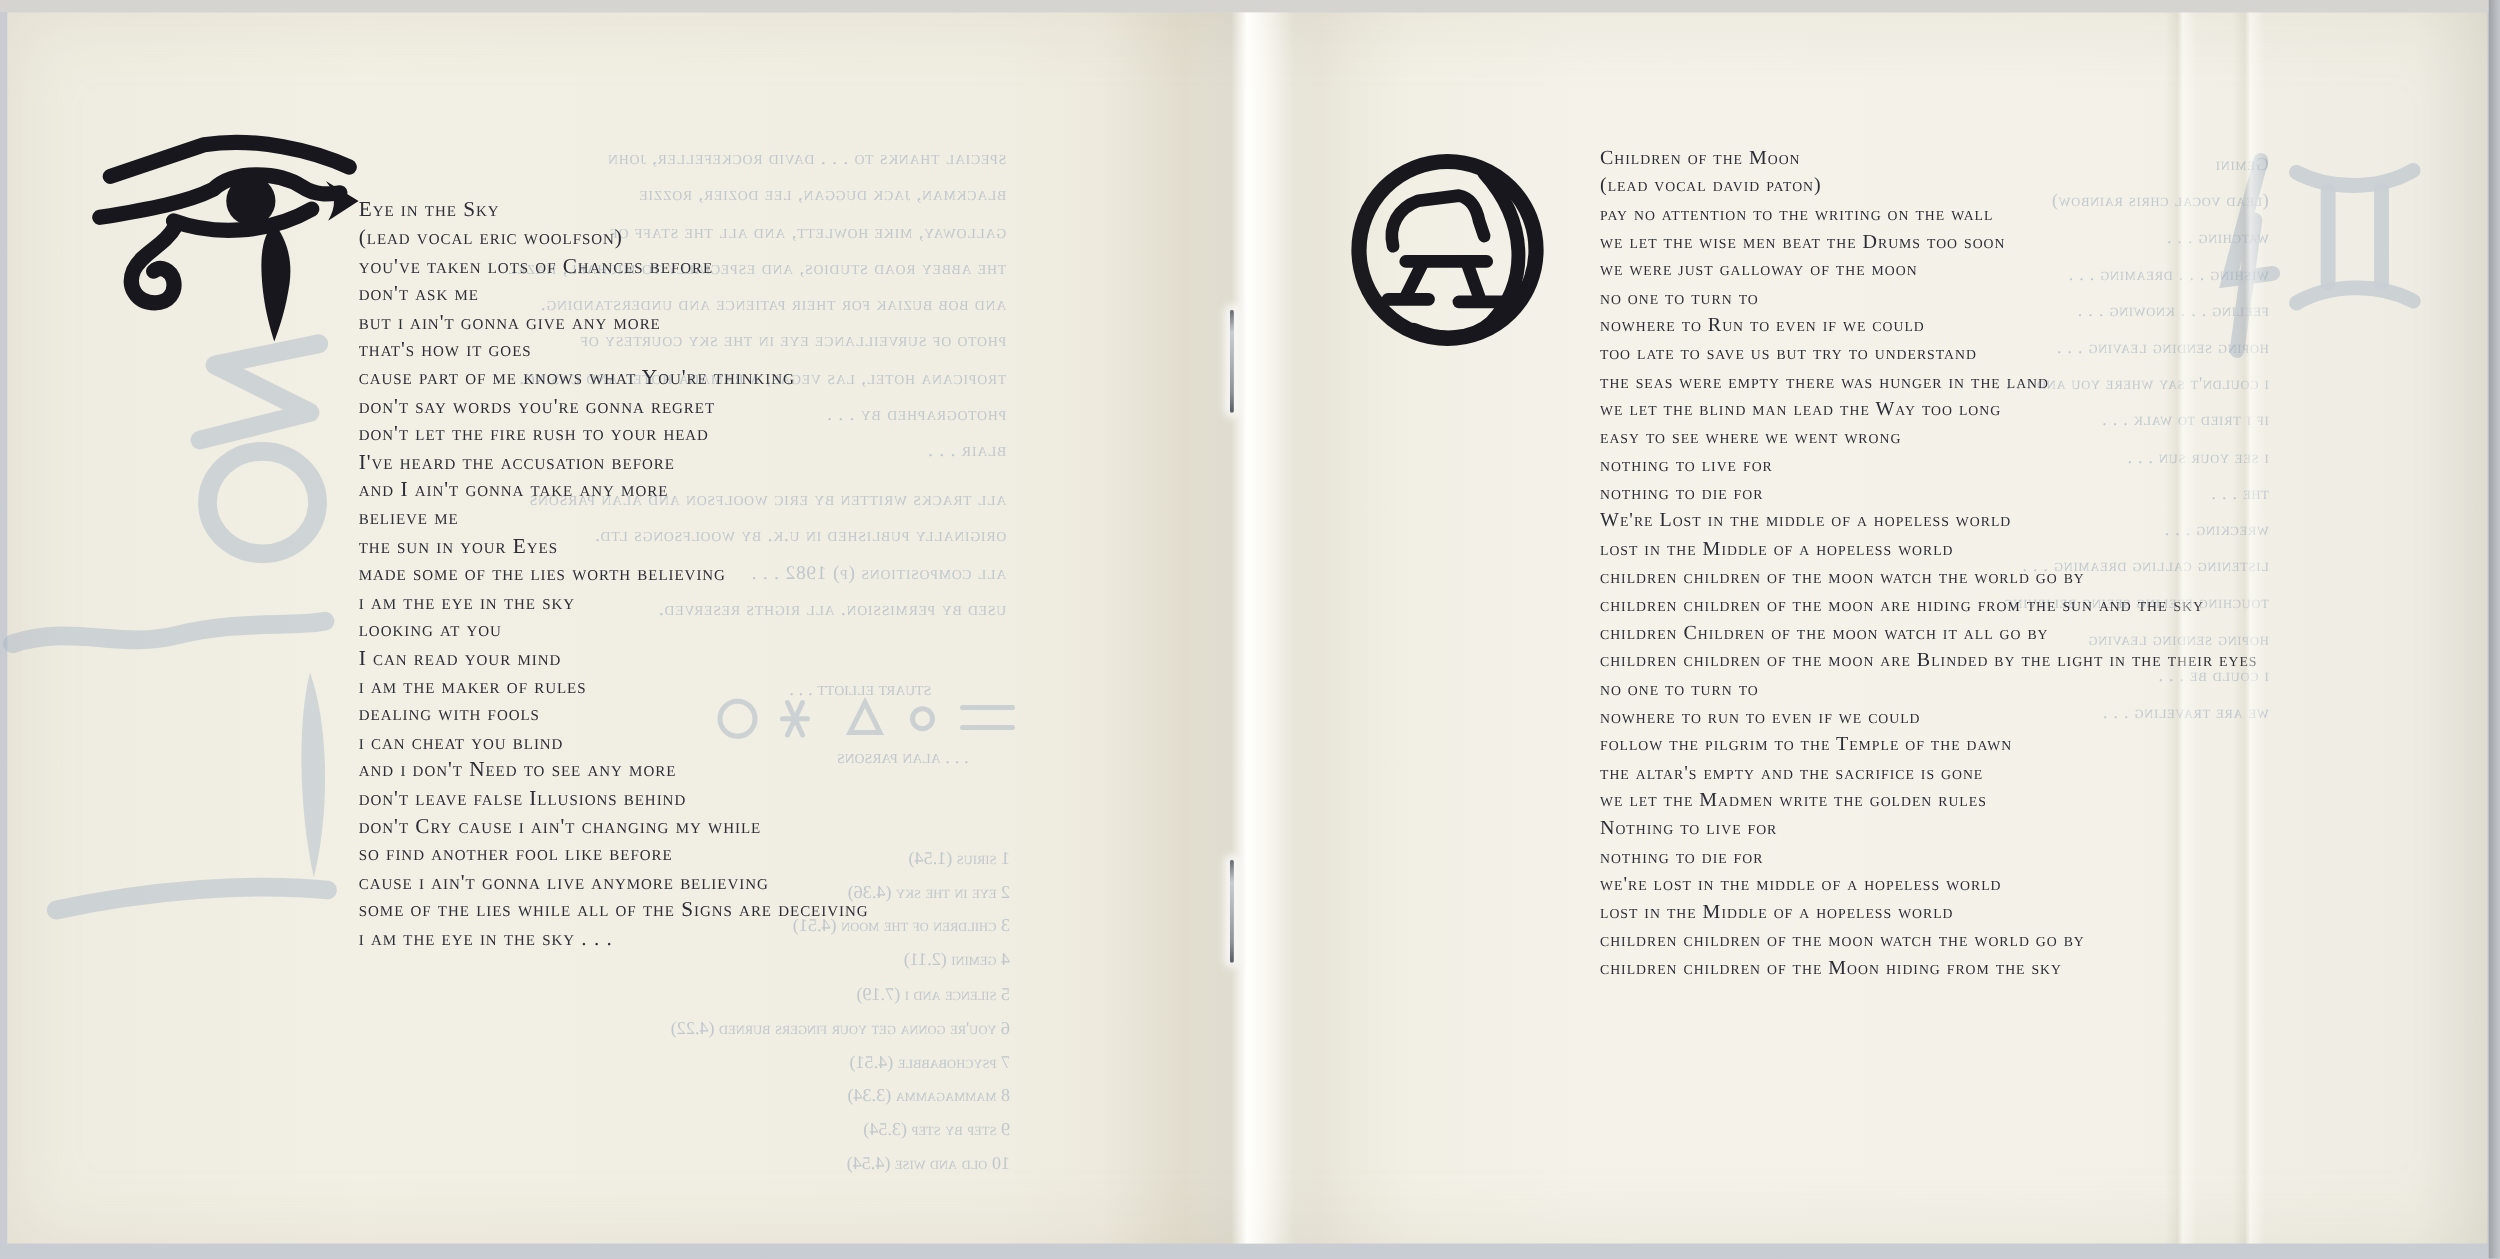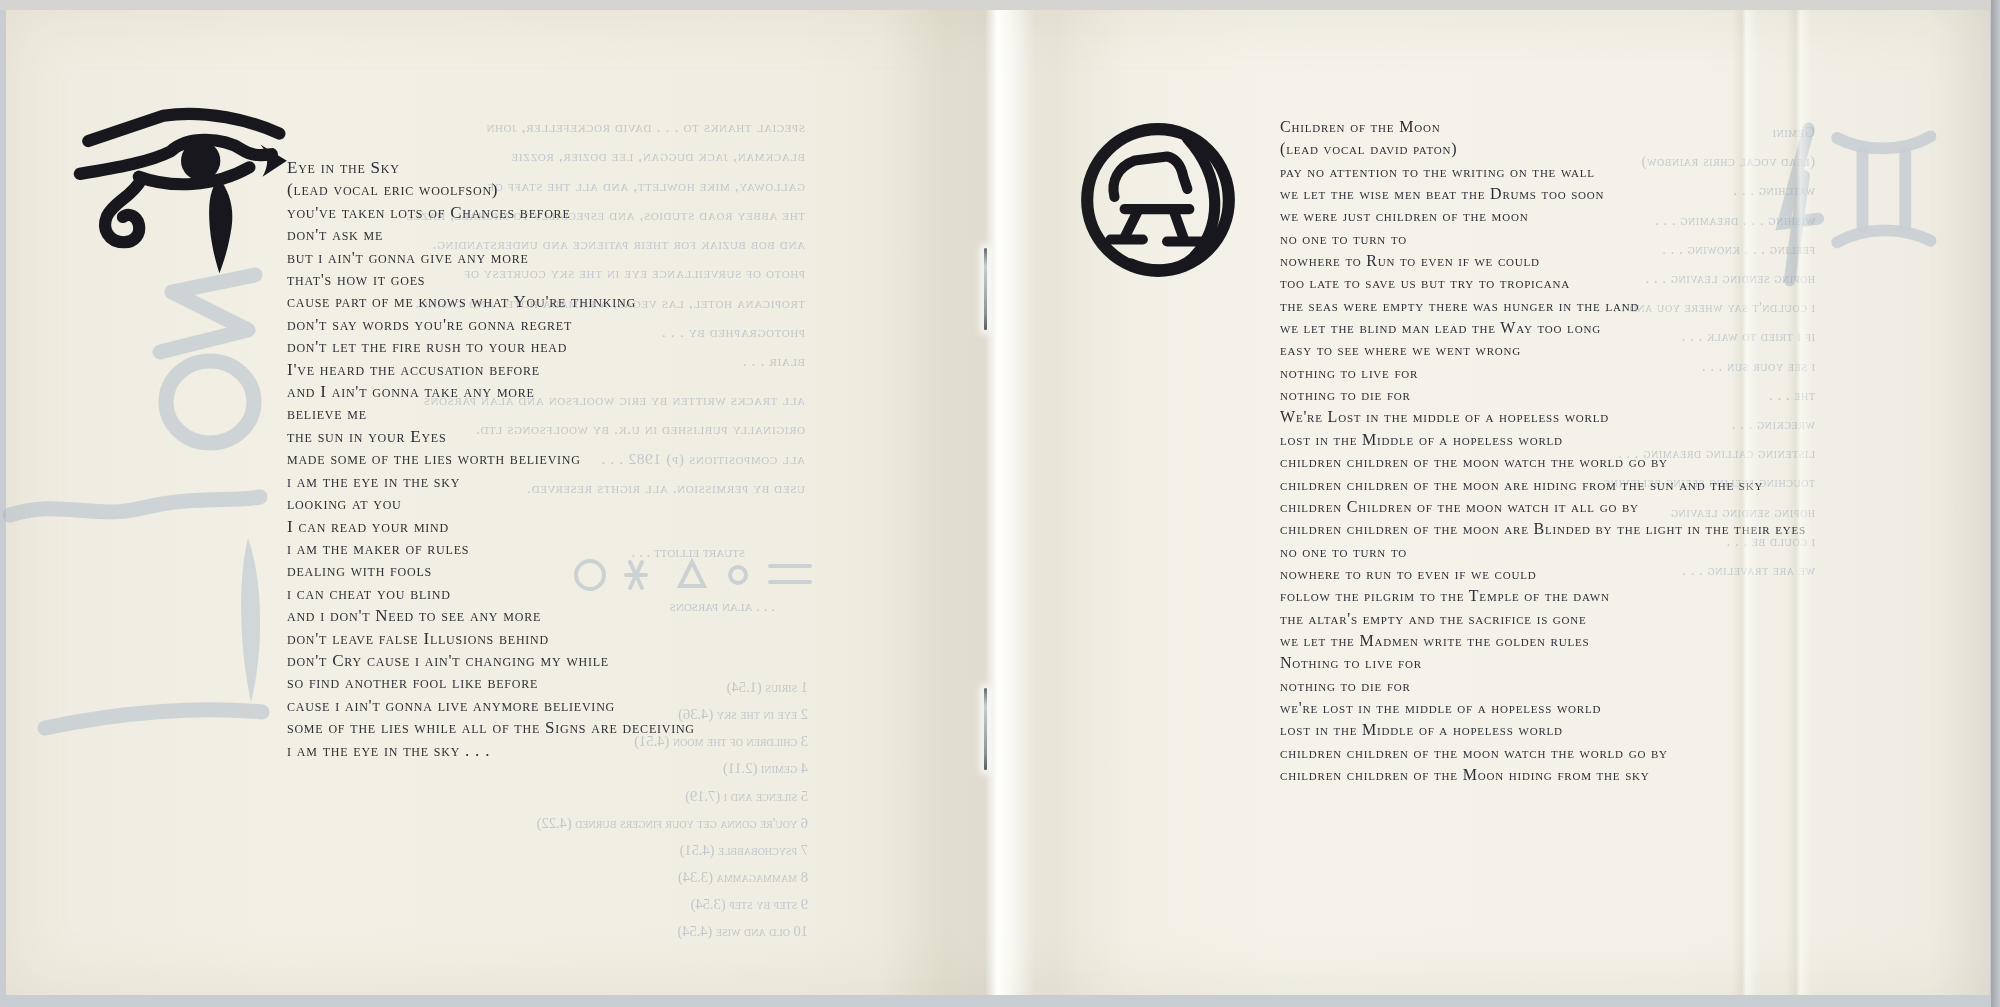--- a/index.html
+++ b/index.html
@@ -179,24 +179,24 @@
         <div class="lln">i am the eye in the sky . . .</div>
       </div>
   </div>
 
   <div class="abs sc lyr2 block" style="left:1280px;top:116px;">
     <div class="lln">Children of the Moon</div>
     <div class="lln">(lead vocal david paton)</div>
     <div class="list">
         <div class="lln">pay no attention to the writing on the wall</div>
         <div class="lln">we let the wise men beat the Drums too soon</div>
-        <div class="lln">we were just children of the moon</div>
+        <div class="lln">we were just galloway of the moon</div>
         <div class="lln">no one to turn to</div>
         <div class="lln">nowhere to Run to even if we could</div>
-        <div class="lln">too late to save us but try to tropicana</div>
+        <div class="lln">too late to save us but try to understand</div>
         <div class="lln">the seas were empty there was hunger in the land</div>
         <div class="lln">we let the blind man lead the Way too long</div>
         <div class="lln">easy to see where we went wrong</div>
         <div class="lln">nothing to live for</div>
         <div class="lln">nothing to die for</div>
         <div class="lln">We're Lost in the middle of a hopeless world</div>
         <div class="lln">lost in the Middle of a hopeless world</div>
         <div class="lln">children children of the moon watch the world go by</div>
         <div class="lln">children children of the moon are hiding from the sun and the sky</div>
         <div class="lln">children Children of the moon watch it all go by</div>

